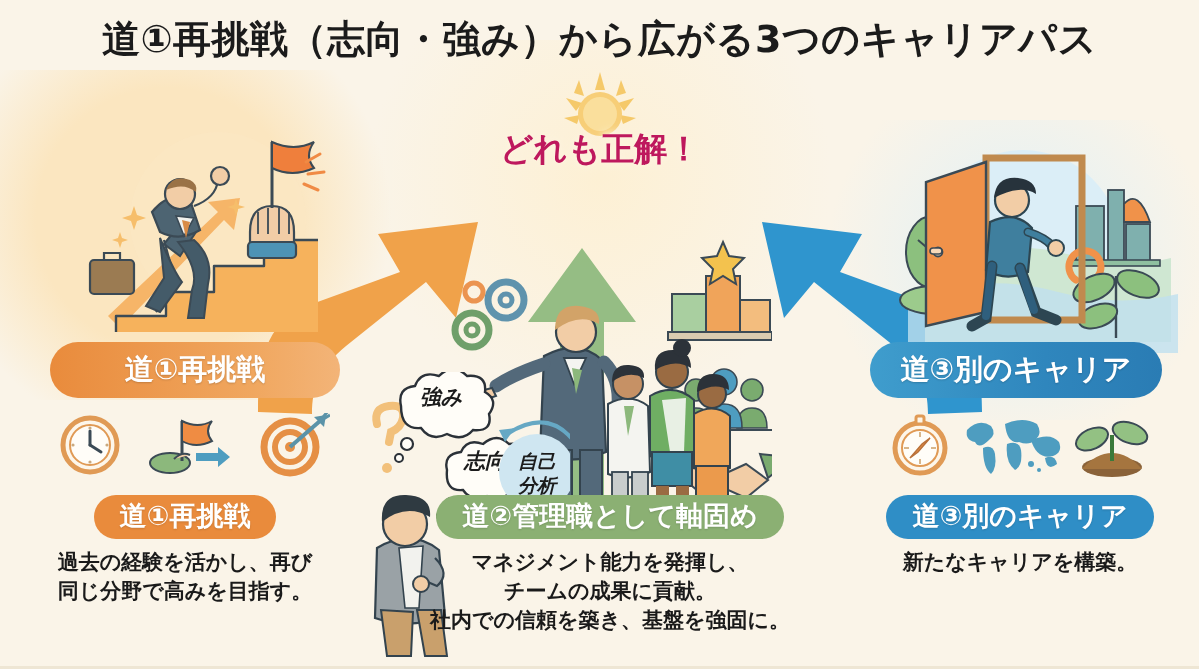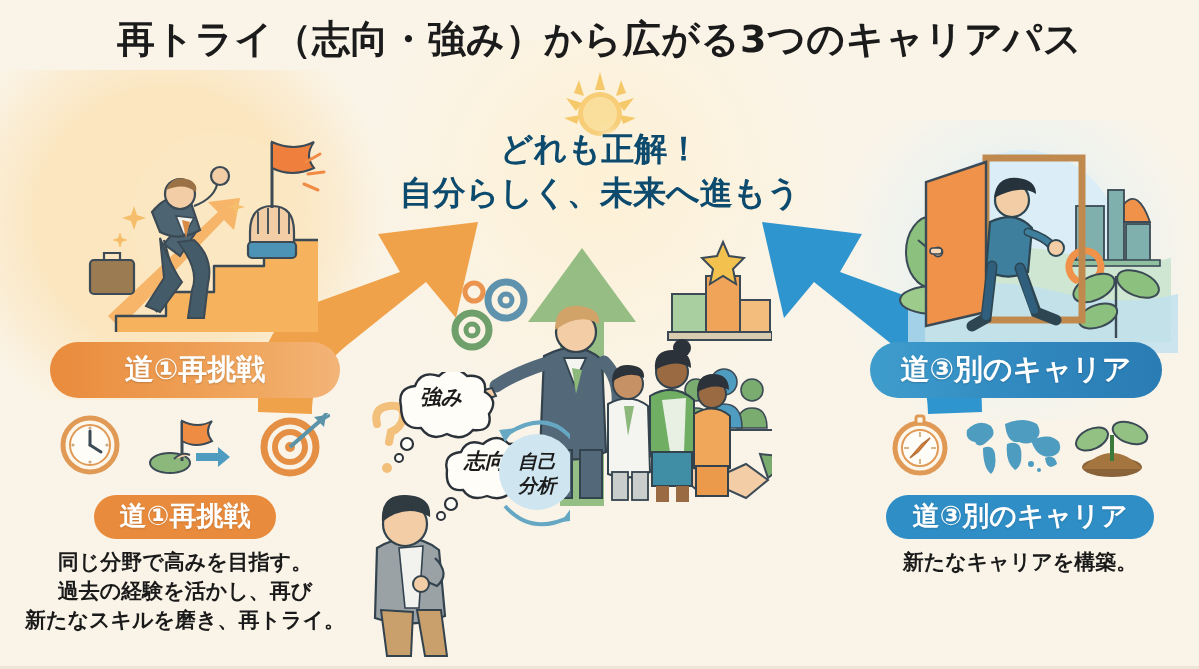--- a/index.html
+++ b/index.html
@@ -32,21 +32,21 @@
     font-size:38px;font-weight:bold;color:#1b1b1b;letter-spacing:.5px;
     white-space:nowrap;
   }
 
   
   .sun-wrap{position:absolute;left:560px;top:70px;width:80px;height:80px;}
 
   
   .headline{
     position:absolute;left:330px;top:128px;width:540px;text-align:center;
-    color:#0c4a6e;font-weight:bold;line-height:1.28;
+    color:#be185d;font-weight:bold;line-height:1.28;
     text-shadow:0 0 5px #fdf3de,0 0 9px #fdf3de,0 0 13px #fdf3de;
   }
   .headline .l1{font-size:33px;display:block;}
   .headline .l2{font-size:33px;display:block;margin-top:2px;}
 
   
   .arrow-orange{position:absolute;left:250px;top:200px;width:250px;height:220px;}
   .arrow-blue{position:absolute;left:740px;top:200px;width:250px;height:220px;}
 
   
@@ -117,25 +117,24 @@
         <polygon points="74,28 58,33 64,41"></polygon>
         <polygon points="6,28 22,33 16,41"></polygon>
         <polygon points="76,48 60,45 63,54"></polygon>
         <polygon points="4,48 20,45 17,54"></polygon>
       </g>
       <circle cx="40" cy="44" r="22" fill="#f7ce77"></circle>
       <circle cx="40" cy="44" r="17" fill="#fadf9c"></circle>
     </svg>
   </div>
 
-  <div class="title">再トライ（志向・強み）から広がる3つのキャリアパス</div>
+  <div class="title">道①再挑戦（志向・強み）から広がる3つのキャリアパス</div>
 
   <div class="headline">
     <span class="l1">どれも正解！</span>
-    <span class="l2">自分らしく、未来へ進もう</span>
   </div>
 
   <div class="arrow-orange">
     <svg width="250" height="220" viewBox="0 0 250 220">
       <path d="M8,212 C8,150 20,120 62,104 L150,72 L128,34 L228,22 L206,118 L176,82 L96,146 C70,168 62,186 62,214 Z" fill="#f0a24a"></path>
     </svg>
   </div>
 
   <div class="arrow-blue">
     <svg width="250" height="220" viewBox="0 0 250 220">
@@ -431,26 +430,33 @@
         <line x1="38" y1="48" x2="38" y2="22" stroke="#3b7a3a" stroke-width="4"></line>
         <ellipse cx="18" cy="26" rx="17" ry="10" transform="rotate(-25 18 26)" fill="#93c183" stroke="#3b4a55" stroke-width="2"></ellipse>
         <ellipse cx="56" cy="20" rx="18" ry="10" transform="rotate(20 56 20)" fill="#93c183" stroke="#3b4a55" stroke-width="2"></ellipse>
       </svg>
     </span>
   </div>
 
   <div class="card card-left">
     <span class="pill pill-orange">道①再挑戦</span>
     <div class="desc">
+      <div>過去の経験を活かし、再び</div>
       <div>同じ分野で高みを目指す。</div>
-      <div>過去の経験を活かし、再び</div>
-      <div>新たなスキルを磨き、再トライ。</div>
     </div>
   </div>
 
+  <div class="card card-center">
+    <span class="pill pill-green">道②管理職として軸固め</span>
+    <div class="desc">
+      <div>マネジメント能力を発揮し、</div>
+      <div>チームの成果に貢献。</div>
+      <div>社内での信頼を築き、基盤を強固に。</div>
+    </div>
+  </div>
 
   <div class="card card-right">
     <span class="pill pill-blue">道③別のキャリア</span>
     <div class="desc">
       <div>新たなキャリアを構築。</div>
     </div>
   </div>
 
   <div class="baseline"></div>
 </div>

